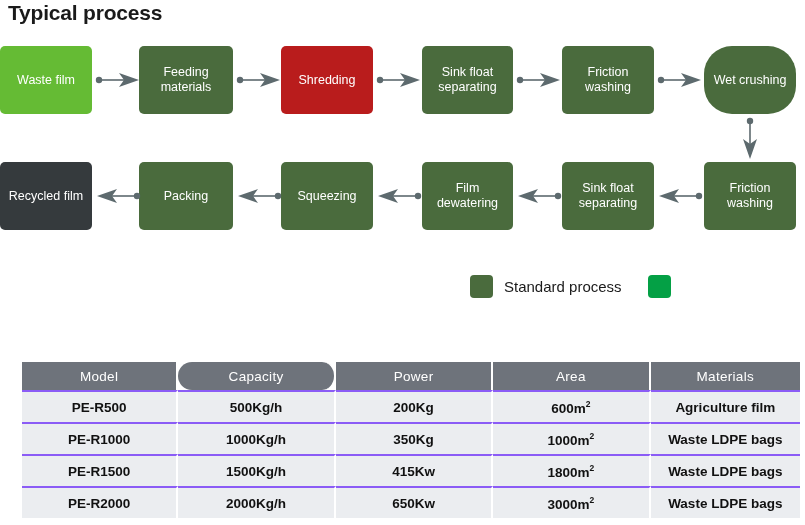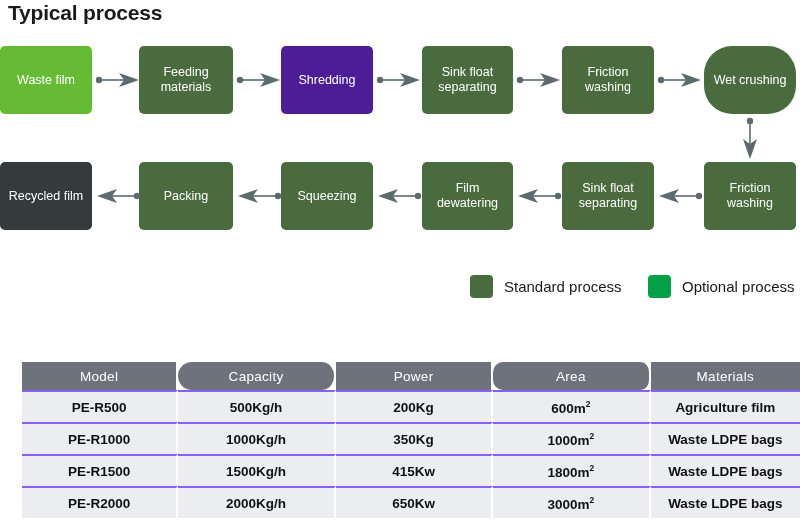--- a/index.html
+++ b/index.html
@@ -24,21 +24,21 @@
     position: absolute;
     border-radius: 5px;
     display: flex; align-items: center; justify-content: center;
     text-align: center;
     color: #ffffff;
     font-size: 12.5px;
     line-height: 15px;
     padding: 2px 4px;
   }
   .flowbox.std   { background: #4a6b3d; }
-  .flowbox.opt   { background: #4c1d95; }
+  .flowbox.opt   { background: #b91c1c; }
   .flowbox.start { background: #65bb34; }
   .flowbox.end   { background: #353a3d; }
 
   
   .arrow { position: absolute; }
   .arrow svg { display: block; }
 
   
   .legend-item { position: absolute; display: flex; align-items: center; }
   .legend-sw { width: 23px; height: 23px; border-radius: 4px; }
@@ -80,21 +80,21 @@
     border-right: 2px solid #ffffff;
     border-top: 2px solid #8b5cf6;
     font-weight: bold;
     font-size: 13.5px;
   }
   .spec-table td:last-child { border-right: none; }
   .spec-table sup { font-size: 8.5px; vertical-align: super; }
   .col-model { width: 160px; }
   .col-cap   { width: 161px; border-radius: 14px; }
   .col-pow   { width: 161px; }
-  .col-area  { width: 161px; border-radius: 10px; }
+  .col-area  { width: 161px; }
   .col-mat   { width: 152px; }
 </style>
 </head>
 <body>
 
 <div id="root">
 
   <div class="page-title">Typical process</div>
 
   <div class="flowbox start" style="left:0px;  top:46px; width:92px;  height:68px;">
@@ -214,21 +214,20 @@
       <path d="M22 3 L2 10 L22 17 L17 10 Z" fill="#5d6a6e"></path>
     </svg>
   </div>
 
   <div class="legend-item" style="left:470px; top:275px;">
     <span class="legend-sw std"></span>
     <span class="legend-tx">Standard process</span>
   </div>
   <div class="legend-item" style="left:648px; top:275px;">
     <span class="legend-sw opt"></span>
-    <span class="legend-tx">Optional process</span>
   </div>
 
 
   <table class="spec-table">
     <thead>
       <tr>
         <th class="col-model">Model</th>
         <th class="col-cap">Capacity</th>
         <th class="col-pow">Power</th>
         <th class="col-area">Area</th>

